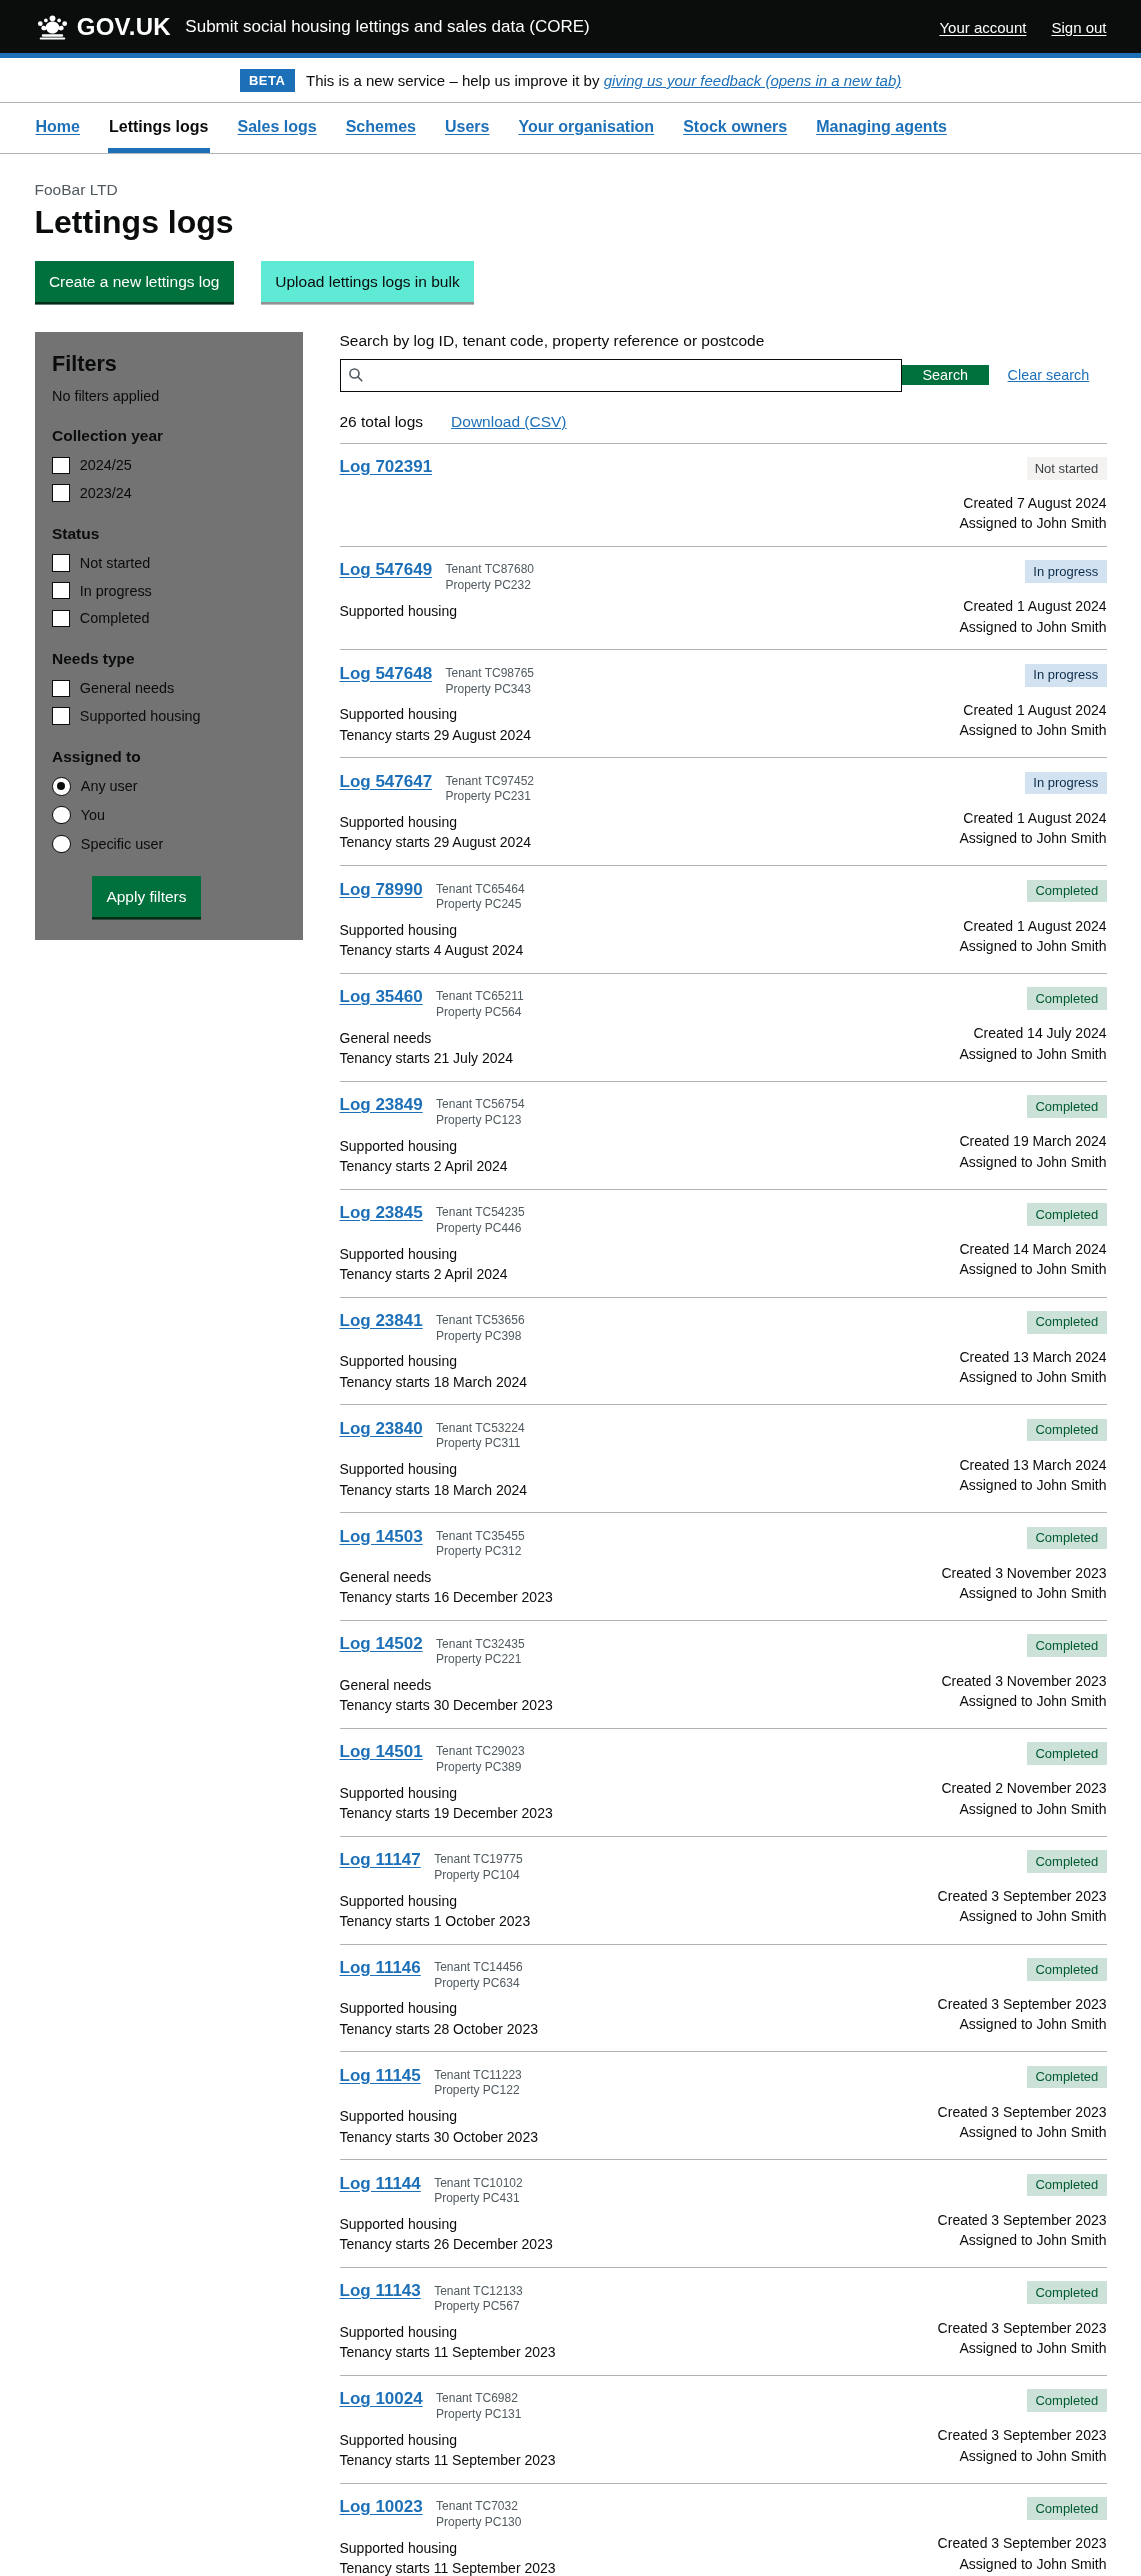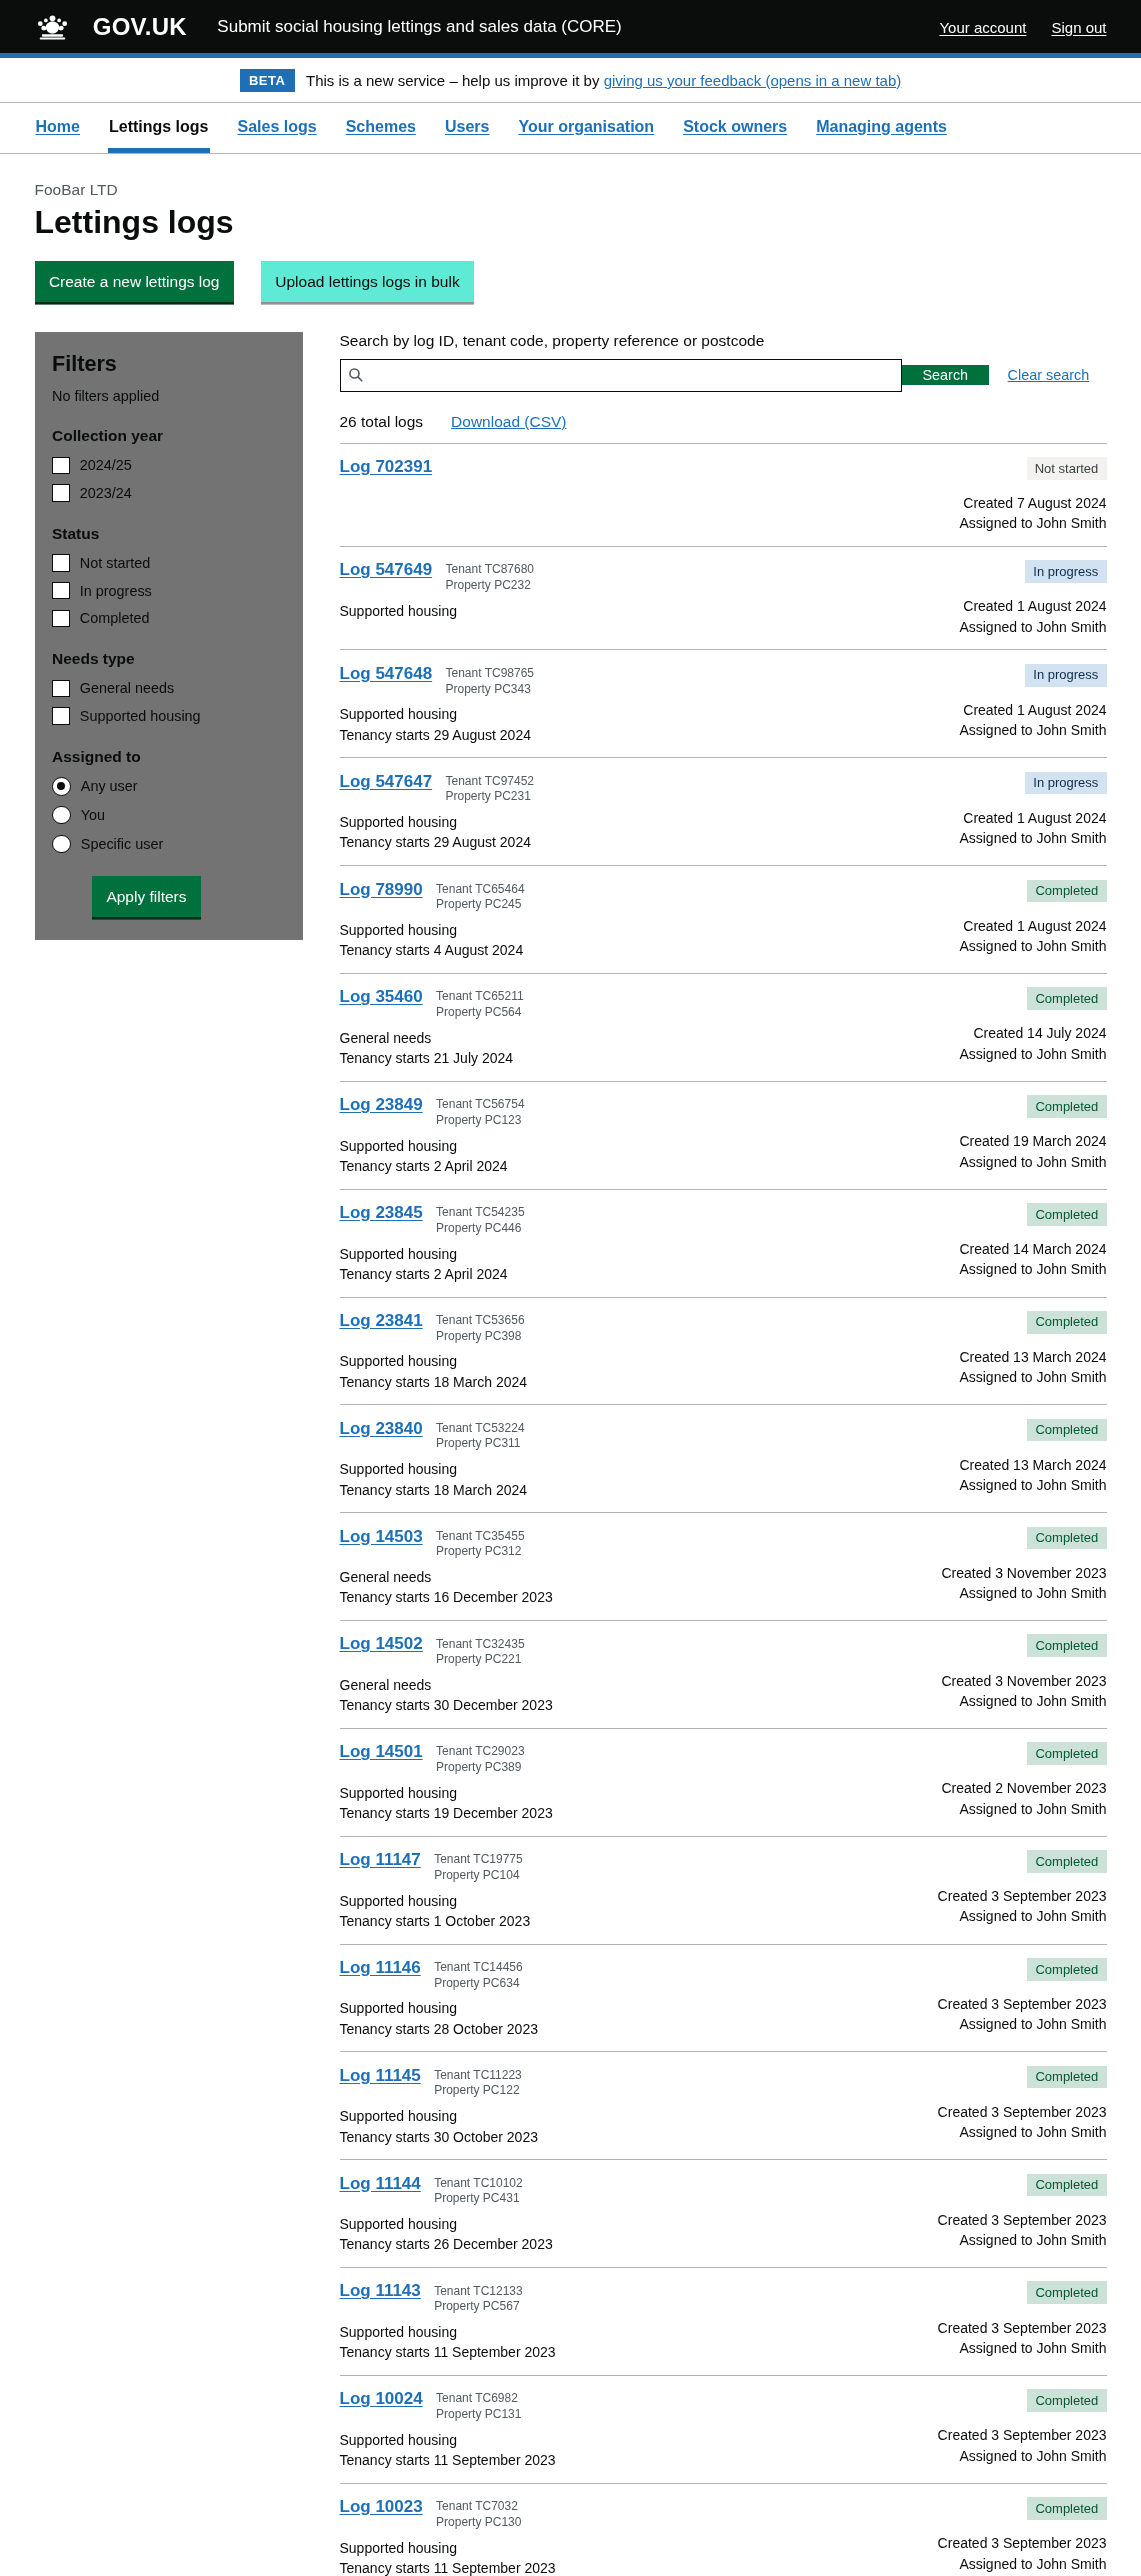--- a/index.html
+++ b/index.html
@@ -20,21 +20,21 @@
     padding: 13.4px 0 11.3px 0;
   }
   .container {
     width: 1072px;
     margin: 0 auto;
     padding: 0 0px;
   }
   .header-inner {
     display: flex;
     align-items: center;
-    gap: 16px;
+    gap: 0px;
   }
   .crown {
     width: 35px;
     height: 27px;
     margin-right: 7.2px;
     flex: none;
   }
   .header-logo-text {
     font-weight: bold;
     font-size: 24px;
@@ -72,21 +72,21 @@
     background: #1d70b8;
     color: #fff;
     font-weight: bold;
     font-size: 13px;
     letter-spacing: 0.5px;
     padding: 3.6px 9.3px 4.1px 9.3px;
     text-transform: uppercase;
     margin-right: 11.3px;
   }
   .phase-text { font-size: 15px; color: #0b0c0c; }
-  .phase-text a { color: #1d70b8; text-decoration: underline; }
+  .phase-text a { color: #1d70b8; text-decoration: underline; font-style: italic; }
 
   
   .nav-bar {
     border-bottom: 1px solid #b1b4b6;
     padding: 0;
   }
   .nav-list {
     display: flex;
     gap: 0;
     list-style: none;

